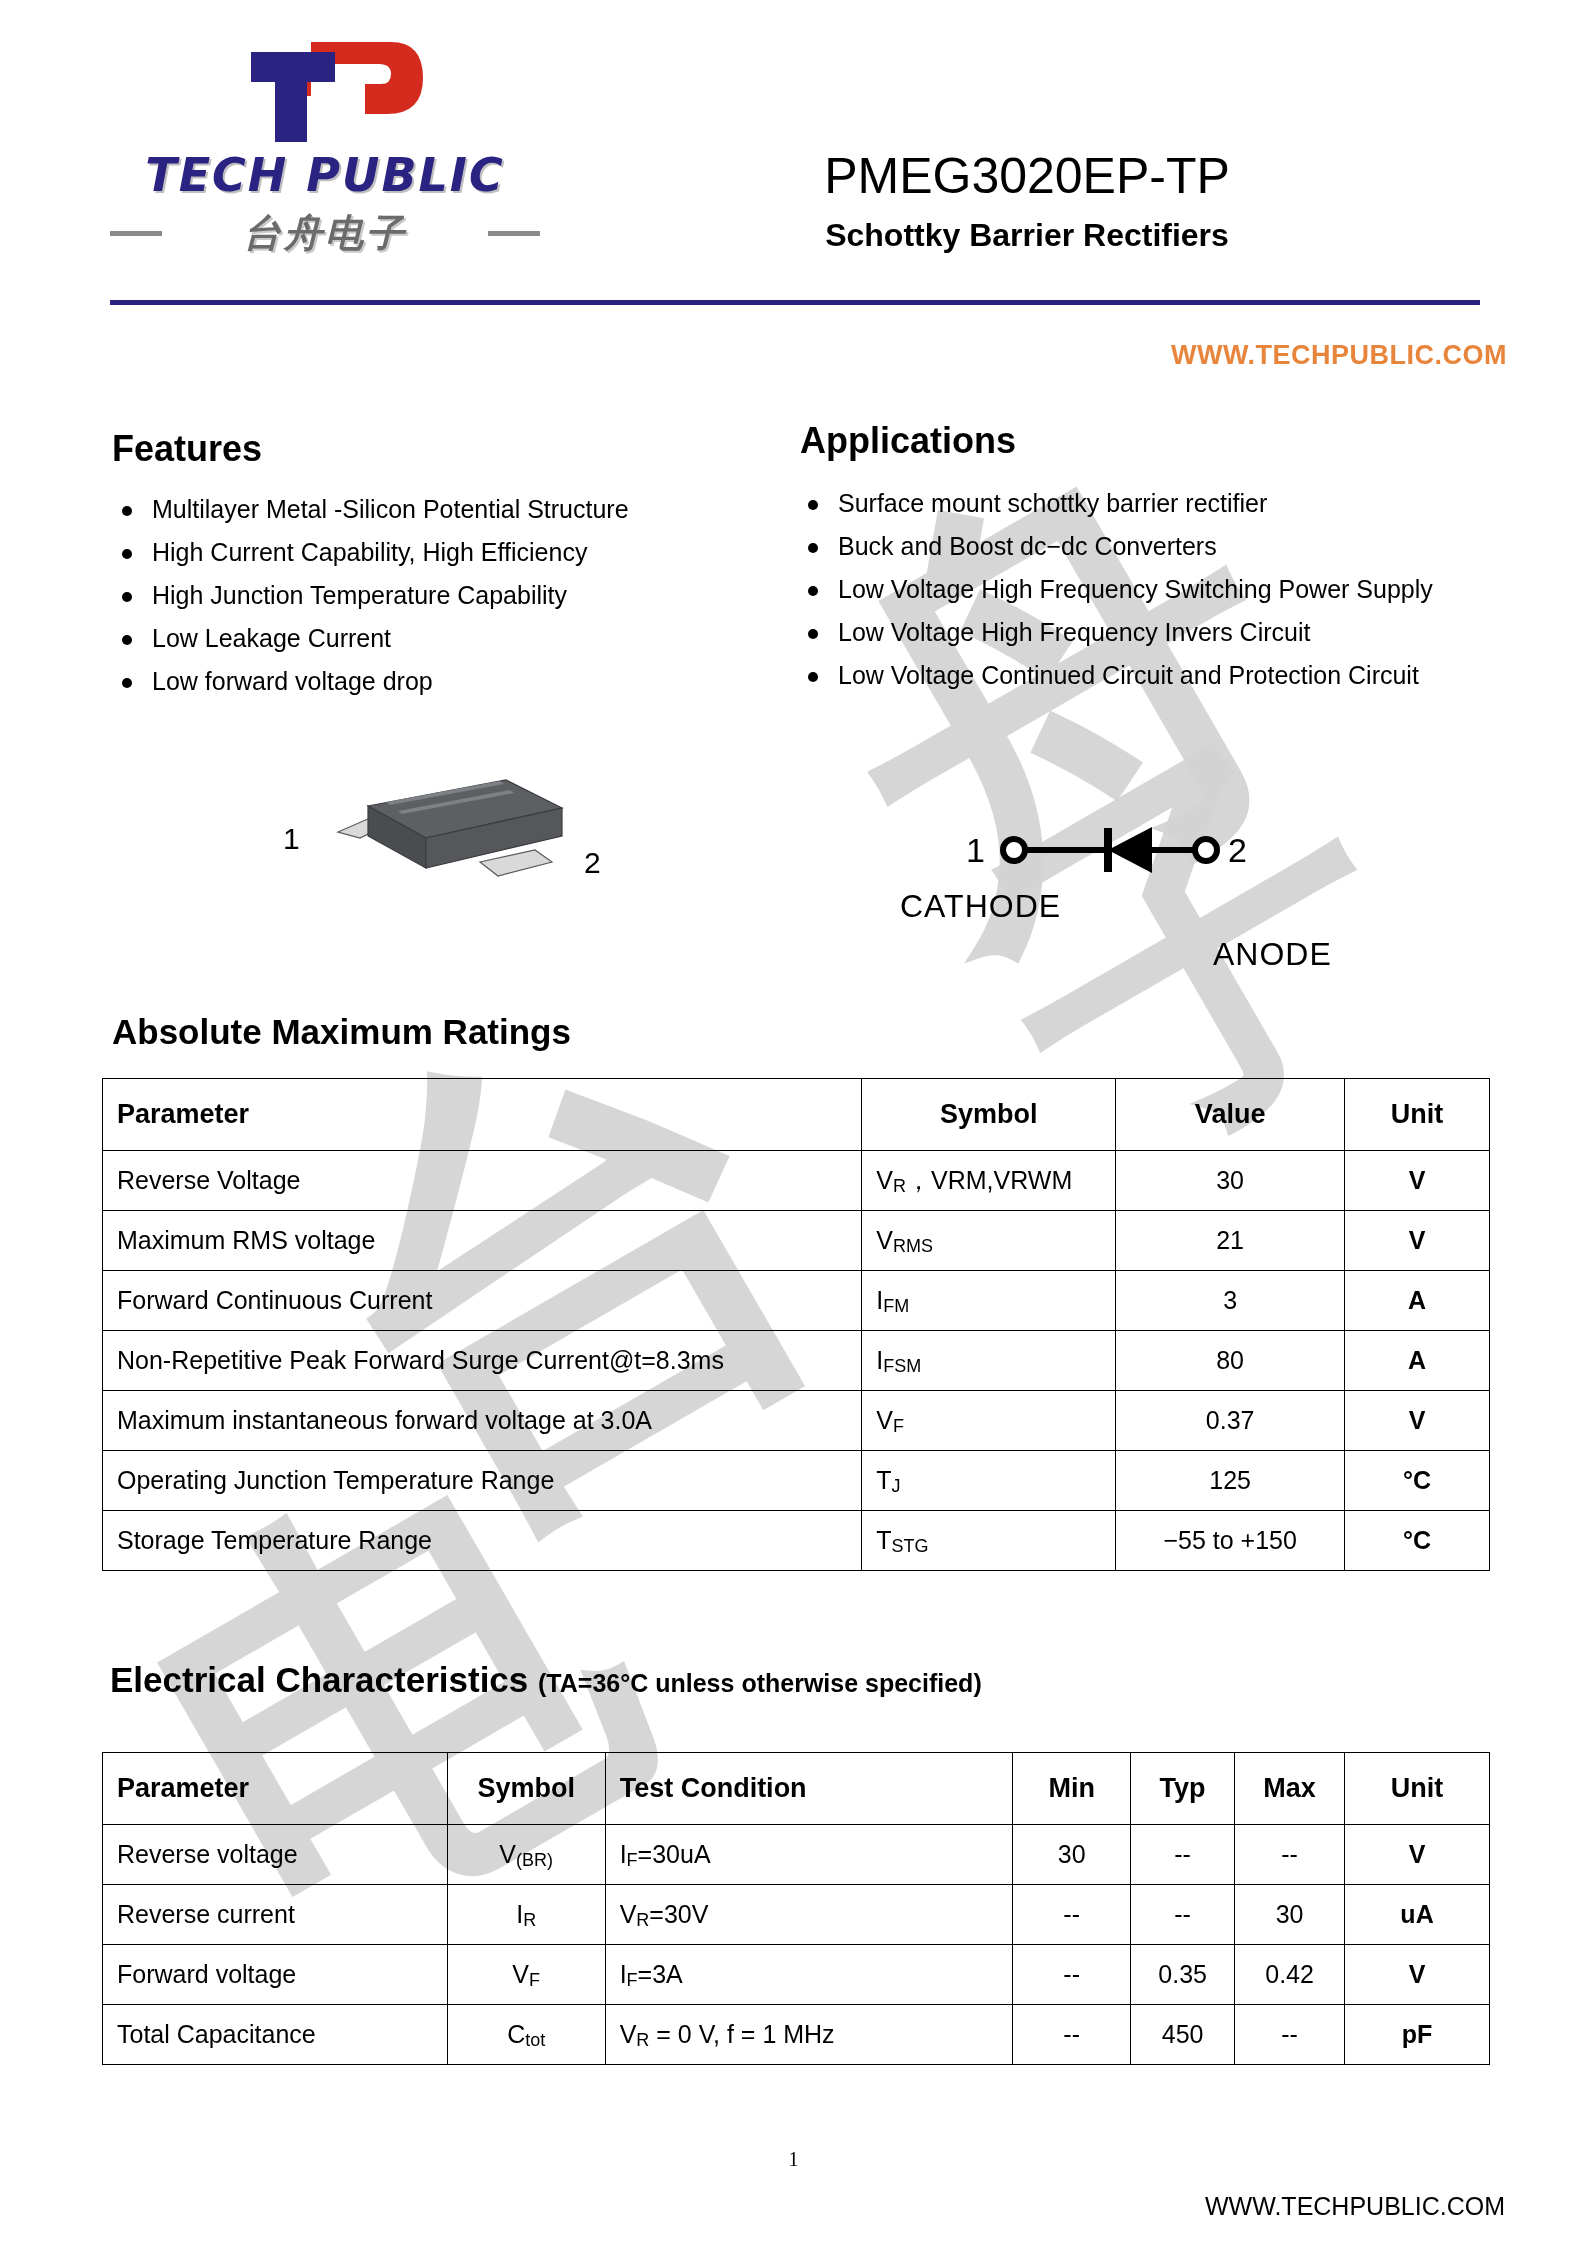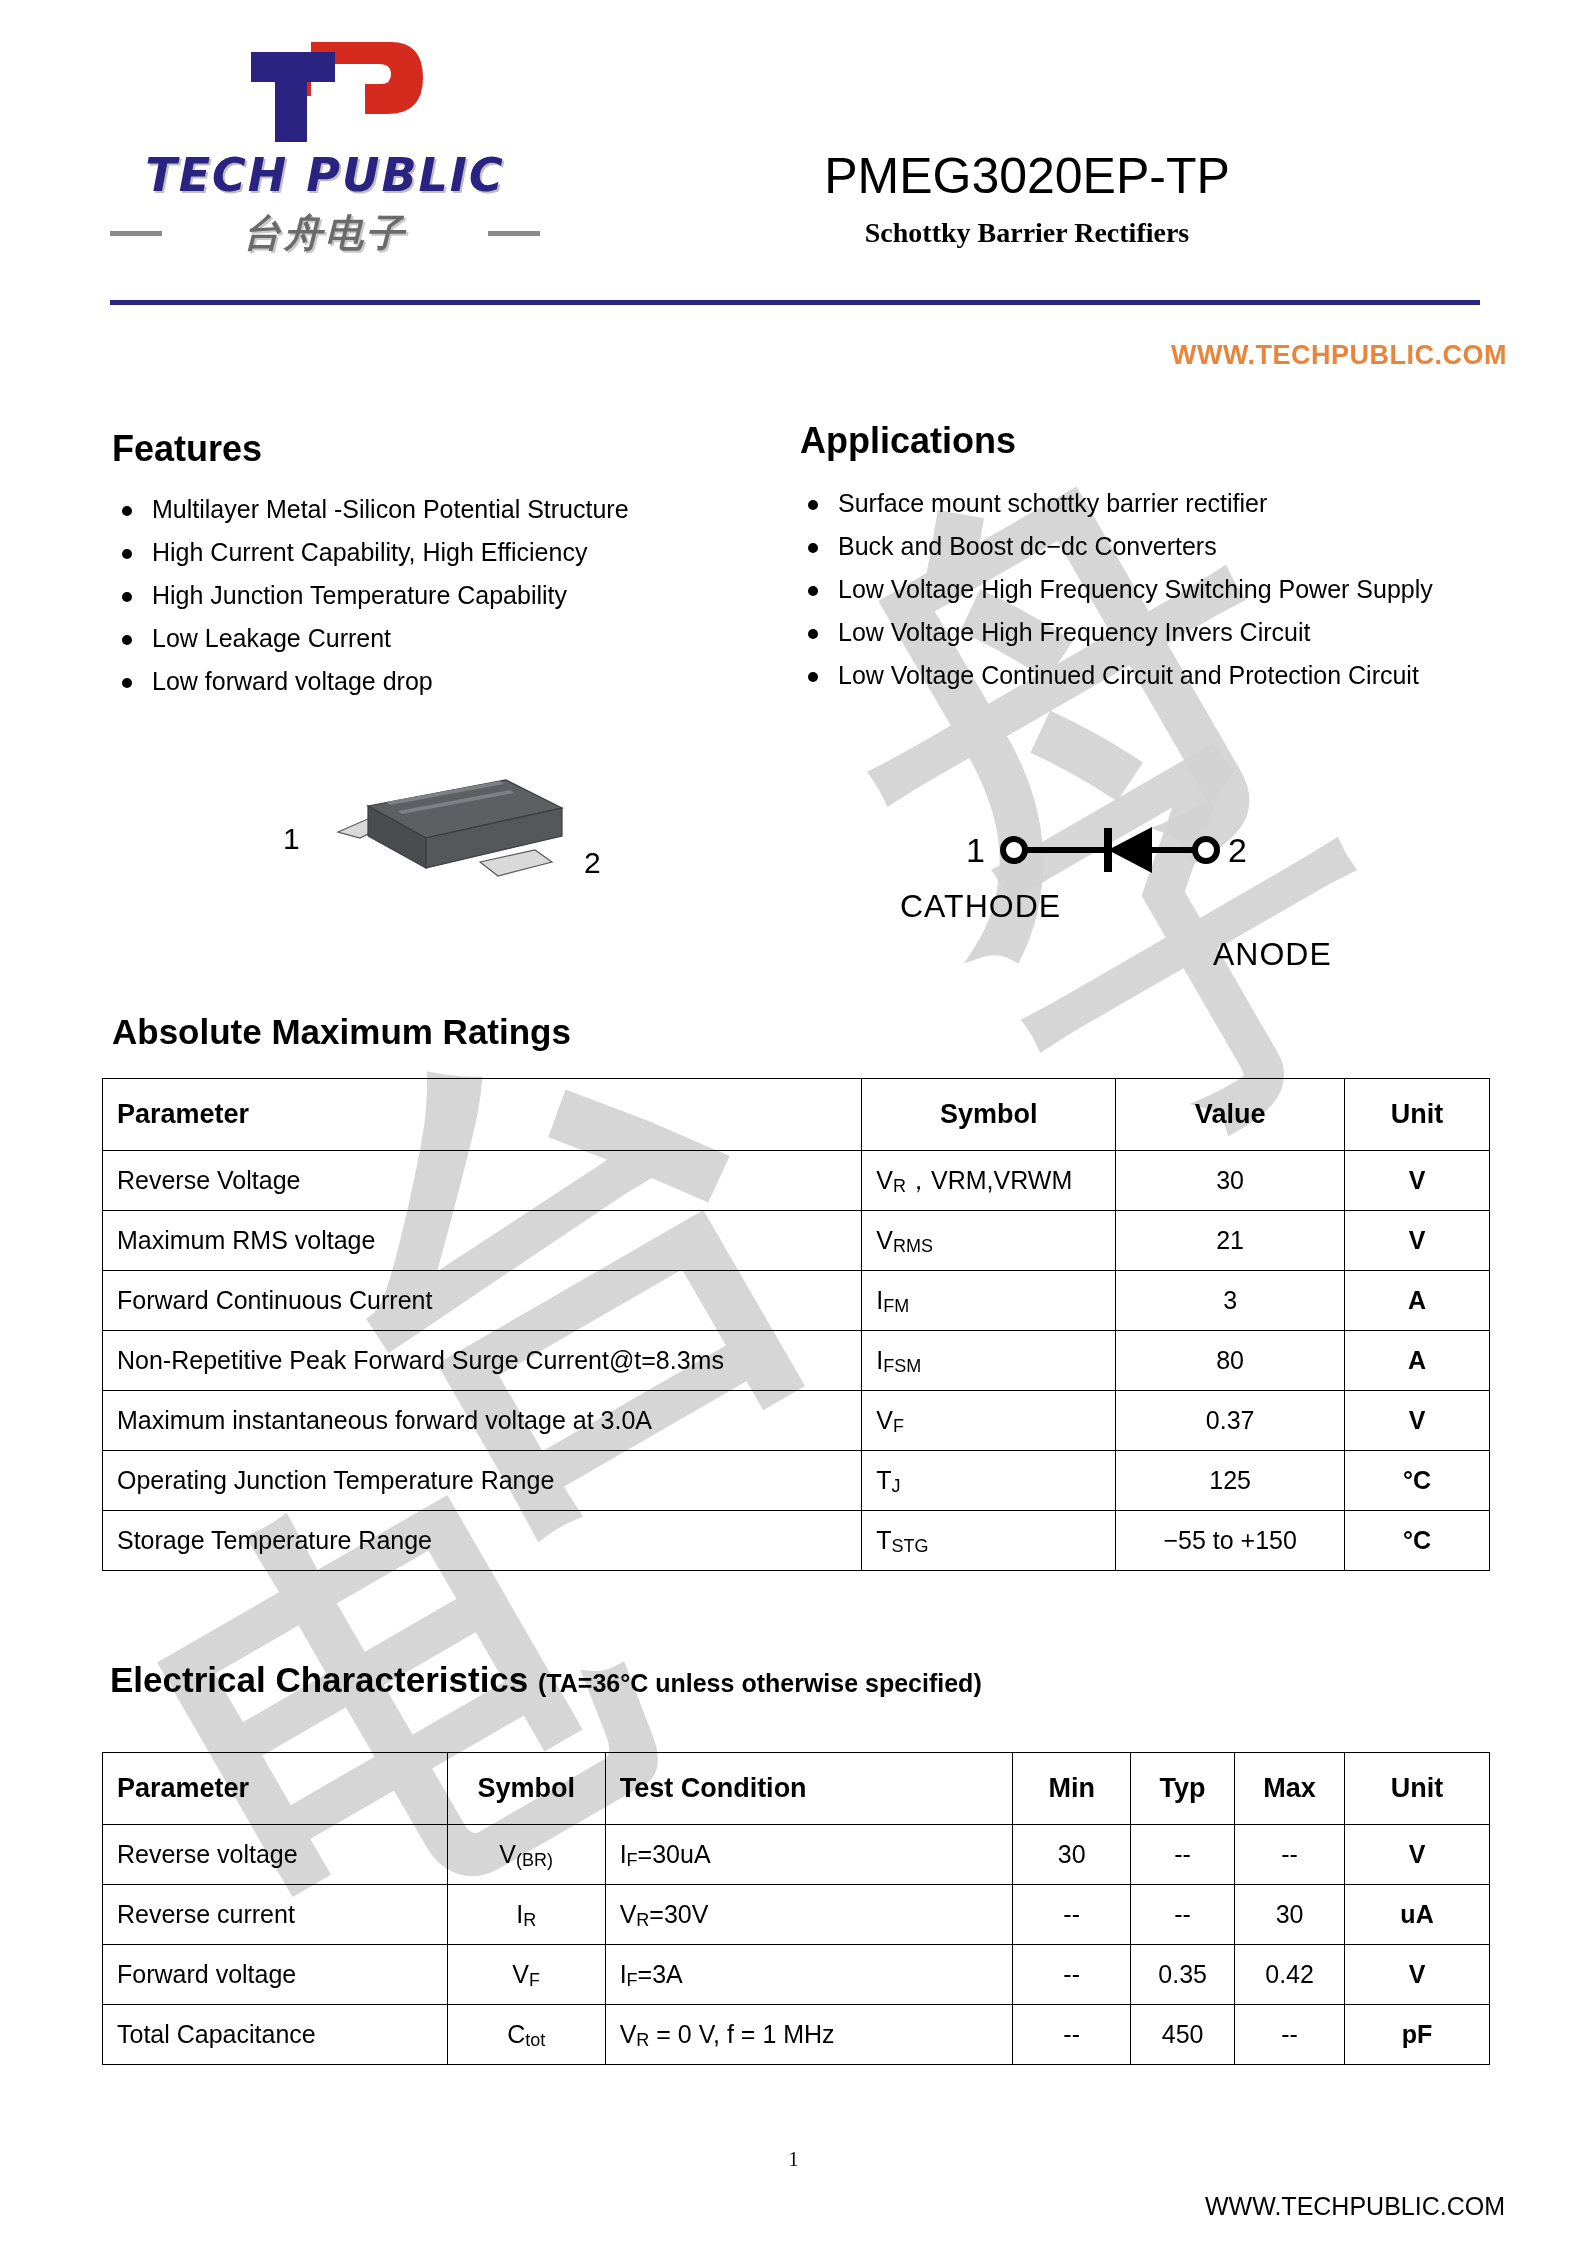--- a/index.html
+++ b/index.html
@@ -105,22 +105,22 @@
     text-align: center;
   }
   .part-number {
     font-family: "Liberation Sans", sans-serif;
     font-size: 50px;
     font-weight: 400;
     line-height: 1.05;
     letter-spacing: 0px;
   }
   .subtitle {
-    font-family: Liberation Serif, serif;
-    font-size: 28px;
+    font-family: Liberation Sans, sans-serif;
+    font-size: 32px;
     font-weight: 700;
     margin-top: 14px;
   }
   .header-url {
     position: absolute;
     right: 80px; top: 340px;
     font-family: "Liberation Sans", sans-serif;
     font-size: 27px;
     font-weight: 700;
     color: #e8853c;

